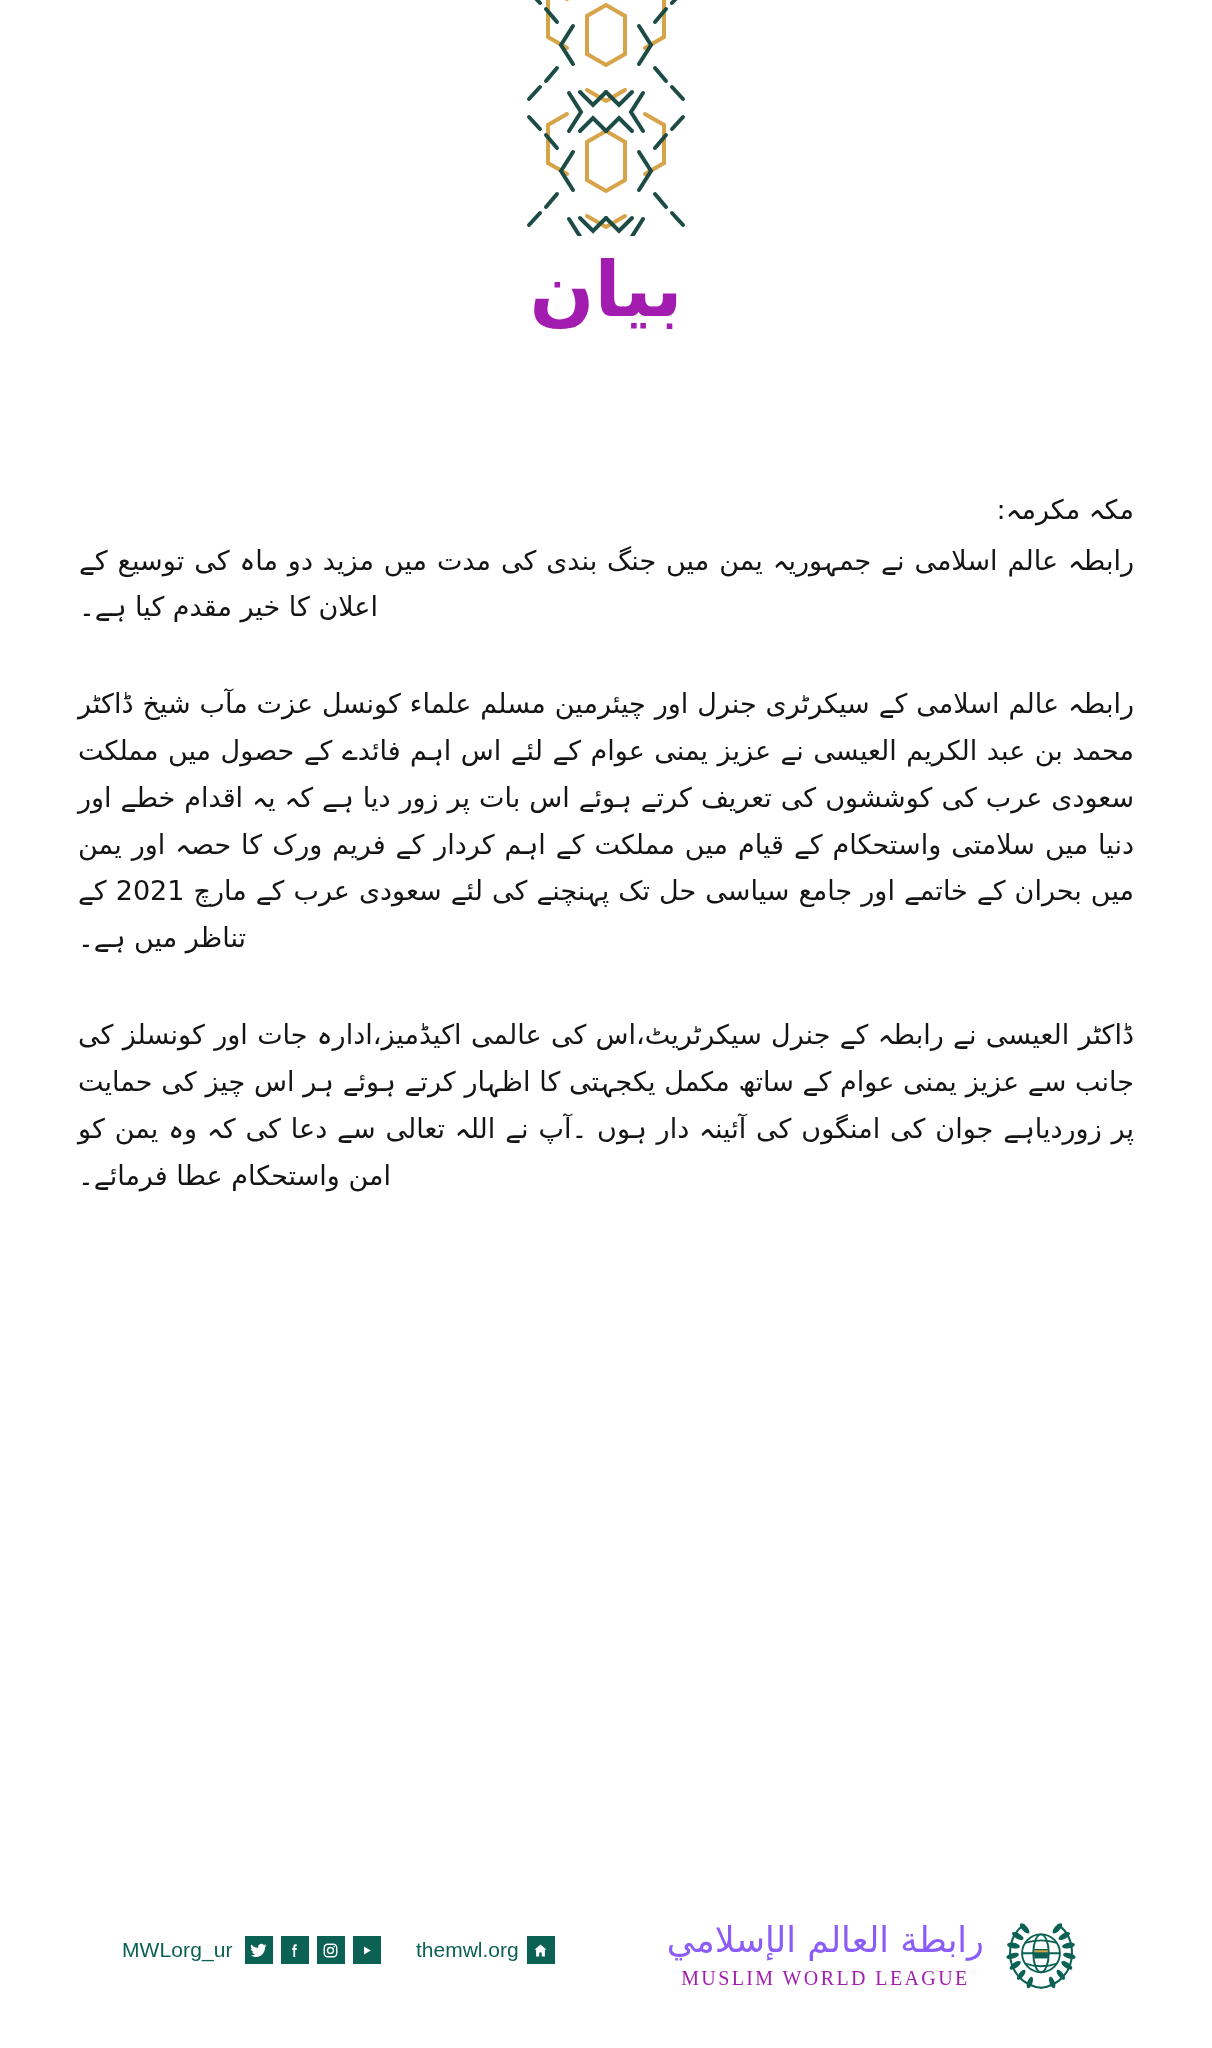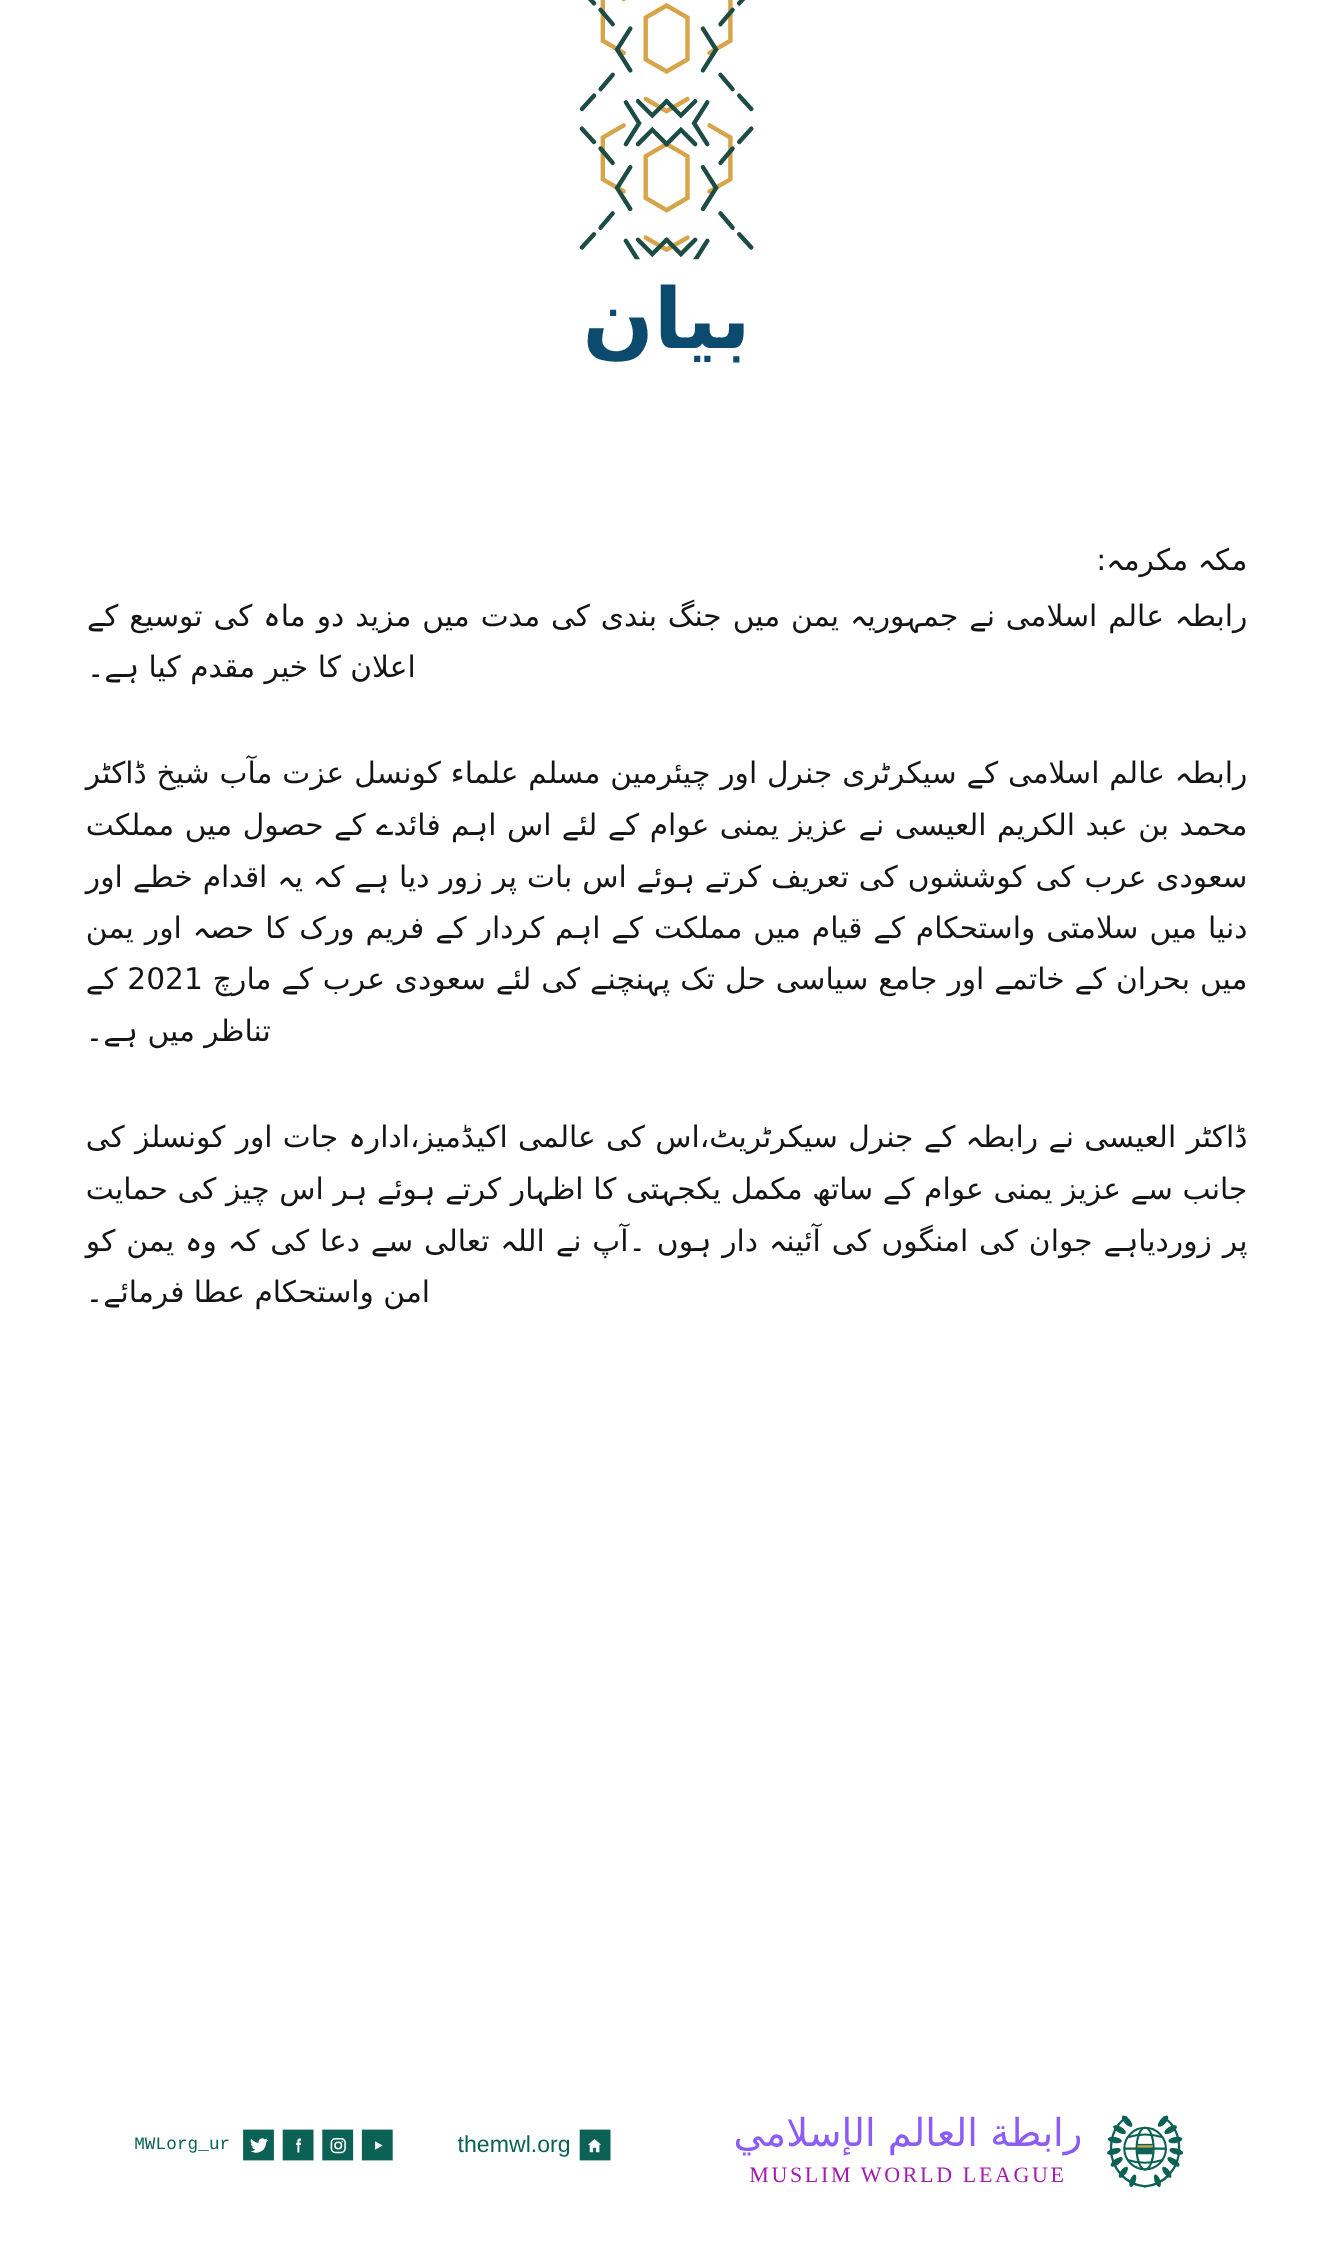--- a/index.html
+++ b/index.html
@@ -35,21 +35,21 @@
     position: absolute;
     top: 242px;
     left: 0;
     width: 1212px;
     text-align: center;
   }
   .title-ar {
     font-family: "DejaVu Sans", sans-serif;
     font-size: 76px;
     line-height: 1.25;
-    color: #0c4a6e;
+    color: #a21caf;
     font-weight: 600;
     direction: rtl;
     letter-spacing: 0;
   }
 
   
   .body-wrap {
     position: absolute;
     top: 488px;
     left: 0;
@@ -113,22 +113,22 @@
   }
   .social-group {
     position: absolute;
     left: 122px;
     top: 30px;
     display: flex;
     align-items: center;
     gap: 8px;
   }
   .handle-text {
-    font-family: Liberation Mono, monospace;
-    font-size: 16px;
+    font-family: Liberation Sans, sans-serif;
+    font-size: 21px;
     color: #0c6155;
     letter-spacing: 0.1px;
     margin-right: 4px;
     white-space: nowrap;
     text-align: center;
   }
   .sq-icon {
     width: 28px;
     height: 28px;
     background: #0c6155;

